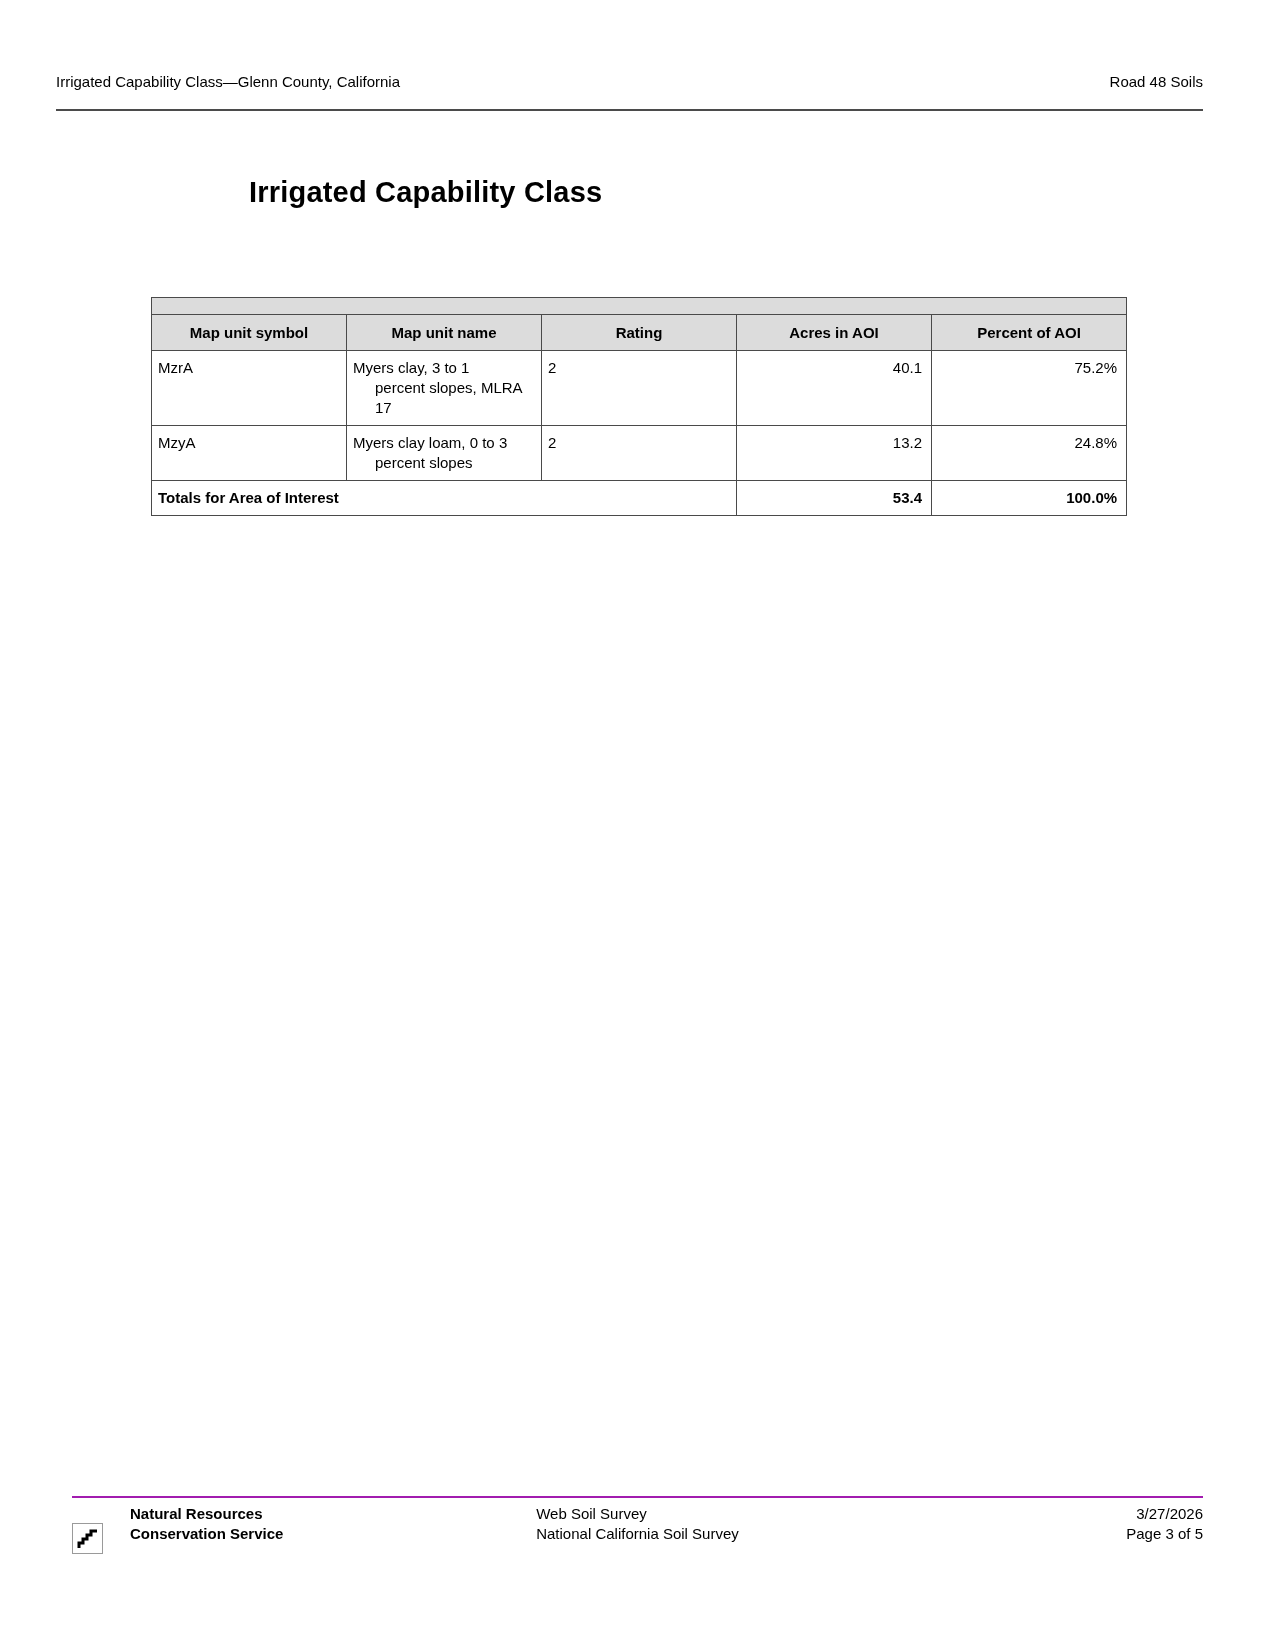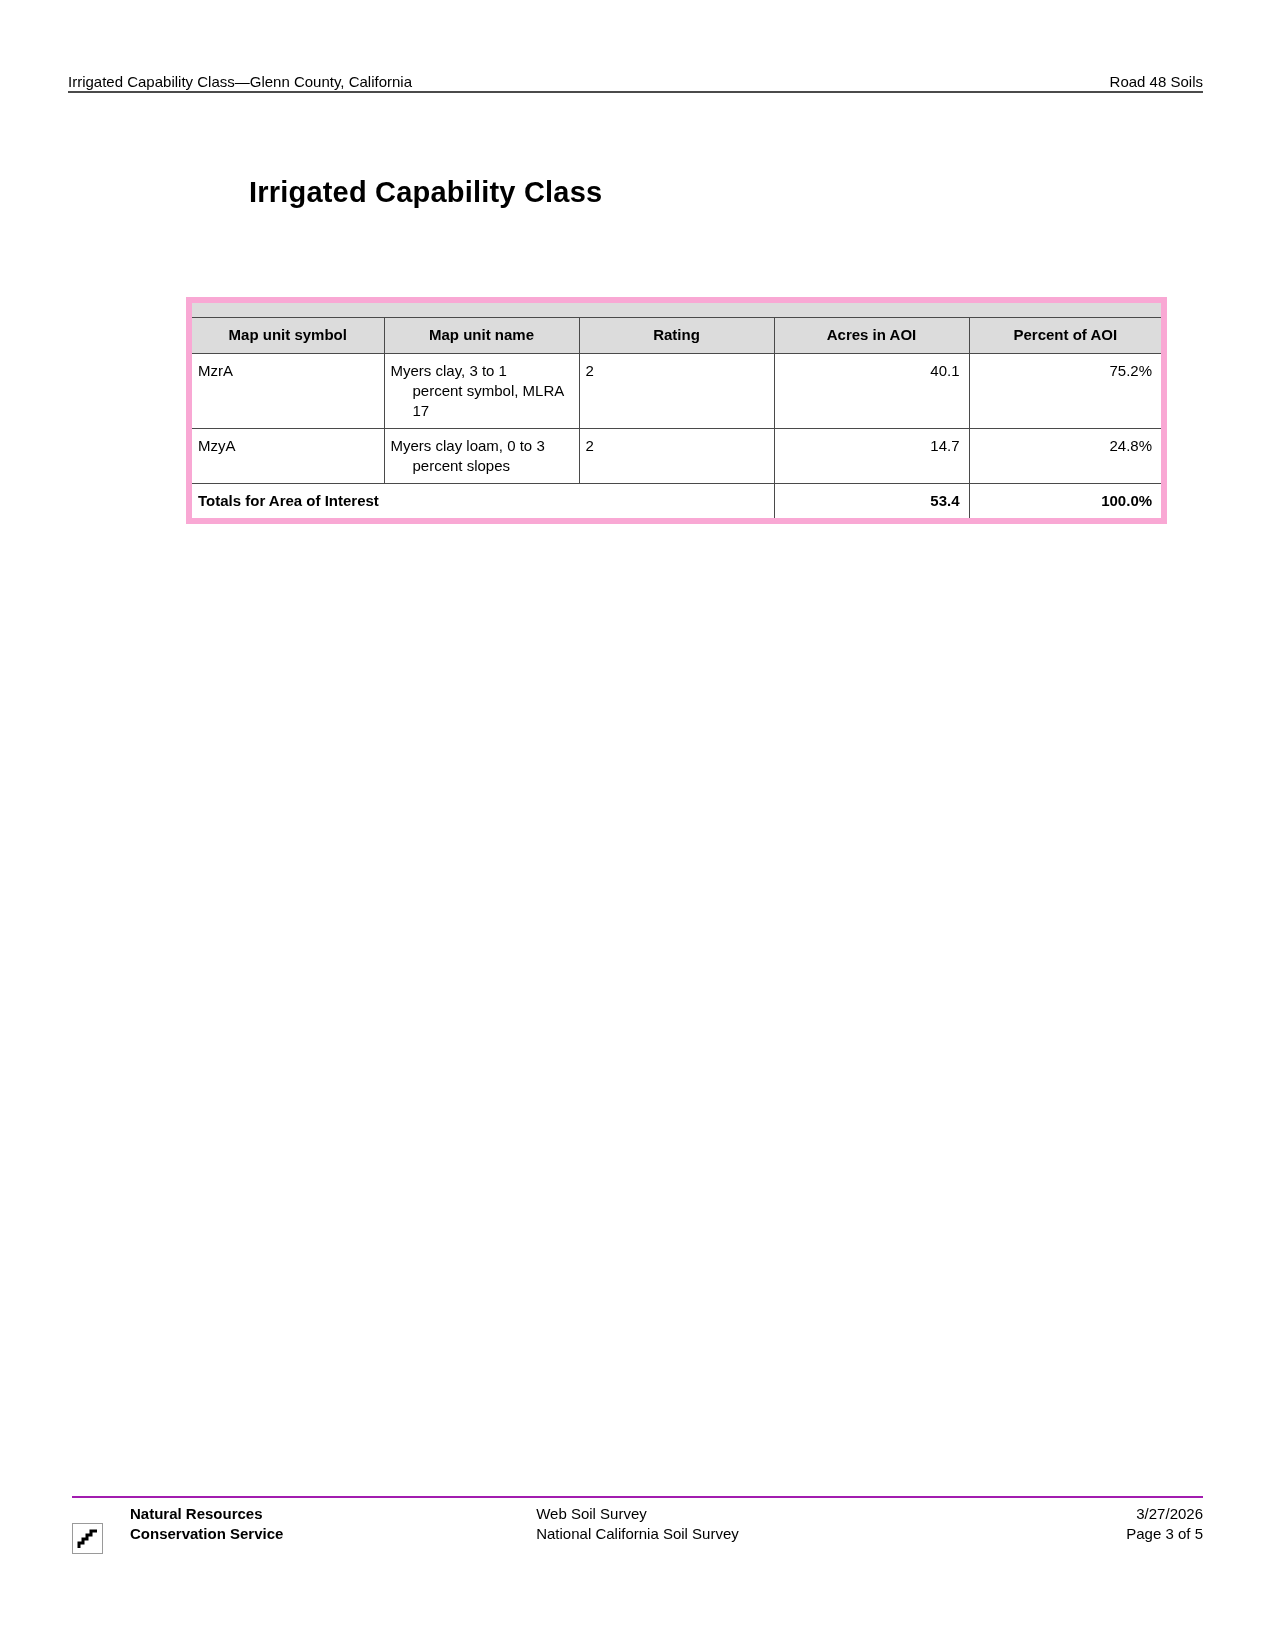--- a/index.html
+++ b/index.html
@@ -10,23 +10,24 @@
     position: relative;
     width: 1275px;
     height: 1650px;
     background: #ffffff;
     overflow: hidden;
   }
 
   
   .page-header {
     position: absolute;
-    left: 68px;
+    left: 56px;
     right: 72px;
     top: 73px;
+    padding-bottom: 18px;
     border-bottom: 2px solid #4b4b4b;
     display: flex;
     justify-content: space-between;
     font-size: 15px;
     line-height: 18px;
   }
 
   
   .page-title {
     position: absolute;
@@ -47,21 +48,21 @@
     table-layout: fixed;
     font-size: 15px;
   }
   table.soil-table col { width: 195px; }
   table.soil-table td, table.soil-table th {
     border: 1px solid #4a4a4a;
     vertical-align: top;
     padding: 7px 9px 7px 6px;
     line-height: 20px;
   }
-  table.soil-table { border: 6px solid #f9a8d4; margin-left: 35px; }
+  table.soil-table { border: 1px solid #f9a8d4; }
 
   tr.top-band td {
     background: #dcdcdc;
     height: 17px;
     padding: 0;
   }
   tr.head-row th {
     background: #dcdcdc;
     font-weight: bold;
     text-align: center;
@@ -148,35 +149,35 @@
         <th>Map unit symbol</th>
         <th>Map unit name</th>
         <th>Rating</th>
         <th>Acres in AOI</th>
         <th>Percent of AOI</th>
       </tr>
       <tr class="body-row-1">
         <td>MzrA</td>
         <td class="name-cell">
           <div>Myers clay, 3 to 1</div>
-          <div class="line-indent">percent symbol, MLRA</div>
+          <div class="line-indent">percent slopes, MLRA</div>
           <div class="line-indent">17</div>
         </td>
         <td>2</td>
         <td class="num">40.1</td>
         <td class="num">75.2%</td>
       </tr>
       <tr class="body-row-2">
         <td>MzyA</td>
         <td class="name-cell">
           <div>Myers clay loam, 0 to 3</div>
           <div class="line-indent">percent slopes</div>
         </td>
         <td>2</td>
-        <td class="num">14.7</td>
+        <td class="num">13.2</td>
         <td class="num">24.8%</td>
       </tr>
       <tr class="totals-row">
         <td colspan="3" class="label">Totals for Area of Interest</td>
         <td class="num">53.4</td>
         <td class="num">100.0%</td>
       </tr>
     </tbody>
   </table>
 

